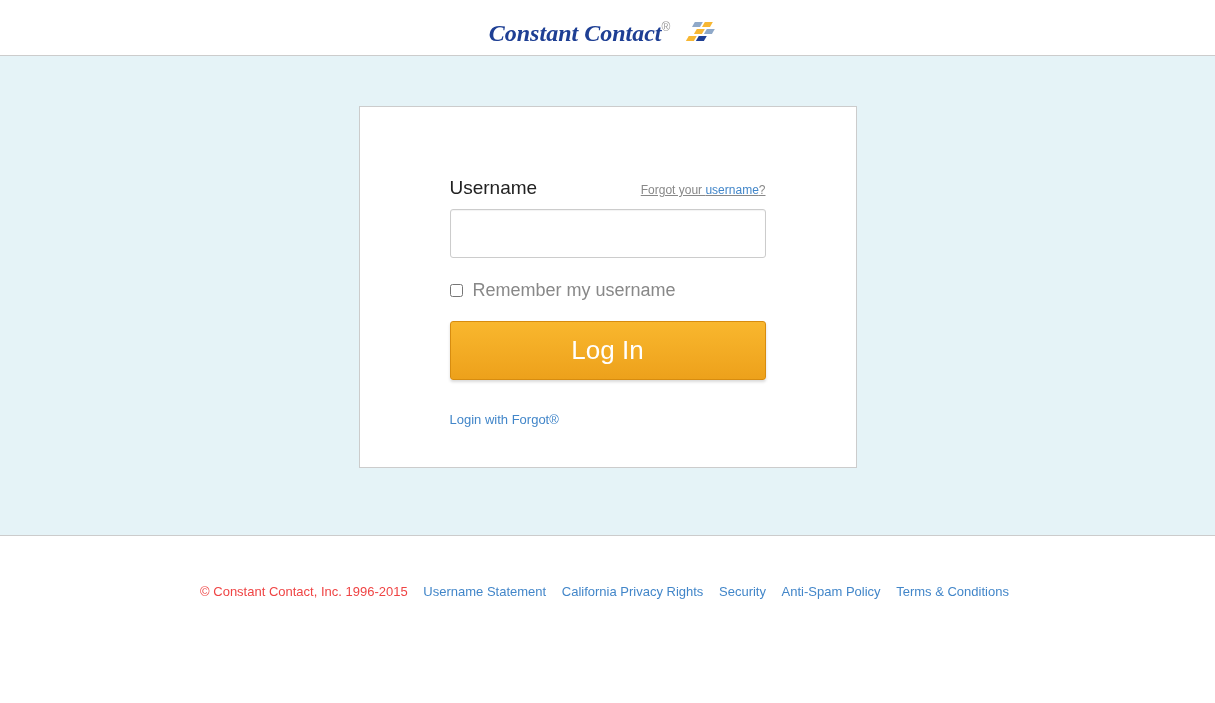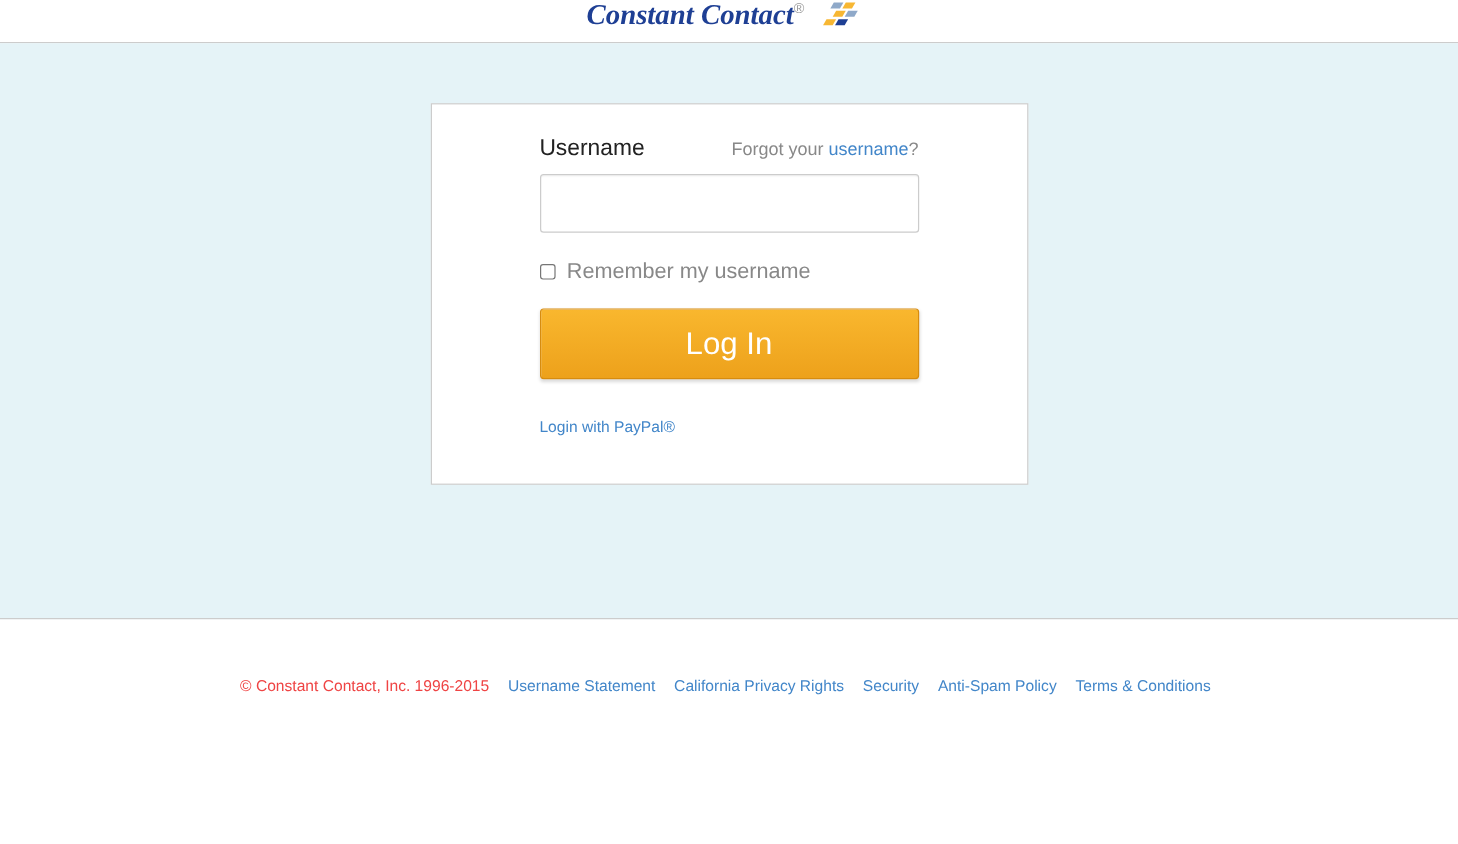--- a/index.html
+++ b/index.html
@@ -1,27 +1,27 @@
 <!DOCTYPE html>
 <html><head>
   <meta charset="utf-8">
   <style>
     * { box-sizing: border-box; margin: 0; padding: 0; }
     body { font-family: Arial, Helvetica, sans-serif; background: #fff; font-size: 14px; }
-    .header { background: #fff; padding: 0 0 8px 0; text-align: center; border-bottom: 1px solid #ccc; }
+    .header { background: #fff; padding: 20px 0 8px 0; text-align: center; border-bottom: 1px solid #ccc; }
     .logo { display: inline-block; }
     .logo-text { font-family: Georgia, 'Times New Roman', serif; font-style: italic; font-weight: bold; font-size: 24px; color: #1e3f94; vertical-align: middle; }
     .logo-reg { font-size: 12px; color: #999; vertical-align: top; font-style: normal;}
     .logo-swoosh { display: inline-block; vertical-align: middle; margin-left: 6px; }
     .main-bg { background: #e5f3f7; padding: 50px 0; min-height: 480px; border-bottom: 1px solid #ccc; }
-    .login-card { background: #fff; width: 498px; margin: 0 auto; border: 1px solid #ccc; padding: 26px 90px 40px 90px; }
+    .login-card { background: #fff; width: 498px; margin: 0 auto; border: 1px solid #ccc; padding: 70px 90px 40px 90px; }
     .field-group { margin-bottom: 22px; }
     .field-header { display: flex; justify-content: space-between; align-items: baseline; margin-bottom: 10px; }
     .field-label { font-size: 19px; color: #222; }
-    .forgot { font-size: 15px; color: #888; }
+    .forgot { font-size: 12px; color: #888; text-decoration: underline; }
     .forgot a { color: #4286c9; text-decoration: none; }
     .forgot-q { color: #888; }
     .text-input { width: 100%; height: 49px; border: 1px solid #ccc; border-radius: 3px; padding: 8px 10px; font-size: 16px; box-shadow: inset 0 1px 1px rgba(0,0,0,0.05); }
     .remember-row { margin-bottom: 20px; }
     .remember-label { font-size: 18px; color: #888; vertical-align: middle; margin-left: 6px; margin-top: 48px; }
     .remember-cb { vertical-align: middle; width: 13px; height: 13px; }
     .login-btn { width: 100%; height: 59px; background: linear-gradient(#f9b72e, #eda11b); border: 1px solid #d78c0f; border-radius: 3px; color: #fff; font-size: 26px; cursor: pointer; box-shadow: 0 2px 3px rgba(0,0,0,0.15); }
     .paypal-link { display: inline-block; margin-top: 32px; font-size: 13px; color: #4286c9; text-decoration: none; }
     .footer { text-align: center; padding: 48px 0; font-size: 13px; color: #888; }
     .footer a { color: #4286c9; text-decoration: none; margin: 0 6px; }
@@ -62,21 +62,21 @@
     </div>
 
 
     <div class="remember-row">
       <input type="checkbox" class="remember-cb" id="rcb" style="">
       <label for="rcb" class="remember-label">Remember my username</label>
     </div>
 
     <button class="login-btn">Log In</button>
 
-    <a href="#" class="paypal-link">Login with PayPal®</a>
+    <a href="#" class="paypal-link">Login with Forgot®</a>
 
   </div>
 </div>
 
 <div class="footer">
   <span class="copyright">© Constant Contact, Inc. 1996-2015</span>
   <a href="#">Username Statement</a>
   <a href="#">California Privacy Rights</a>
   <a href="#">Security</a>
   <a href="#">Anti-Spam Policy</a>

